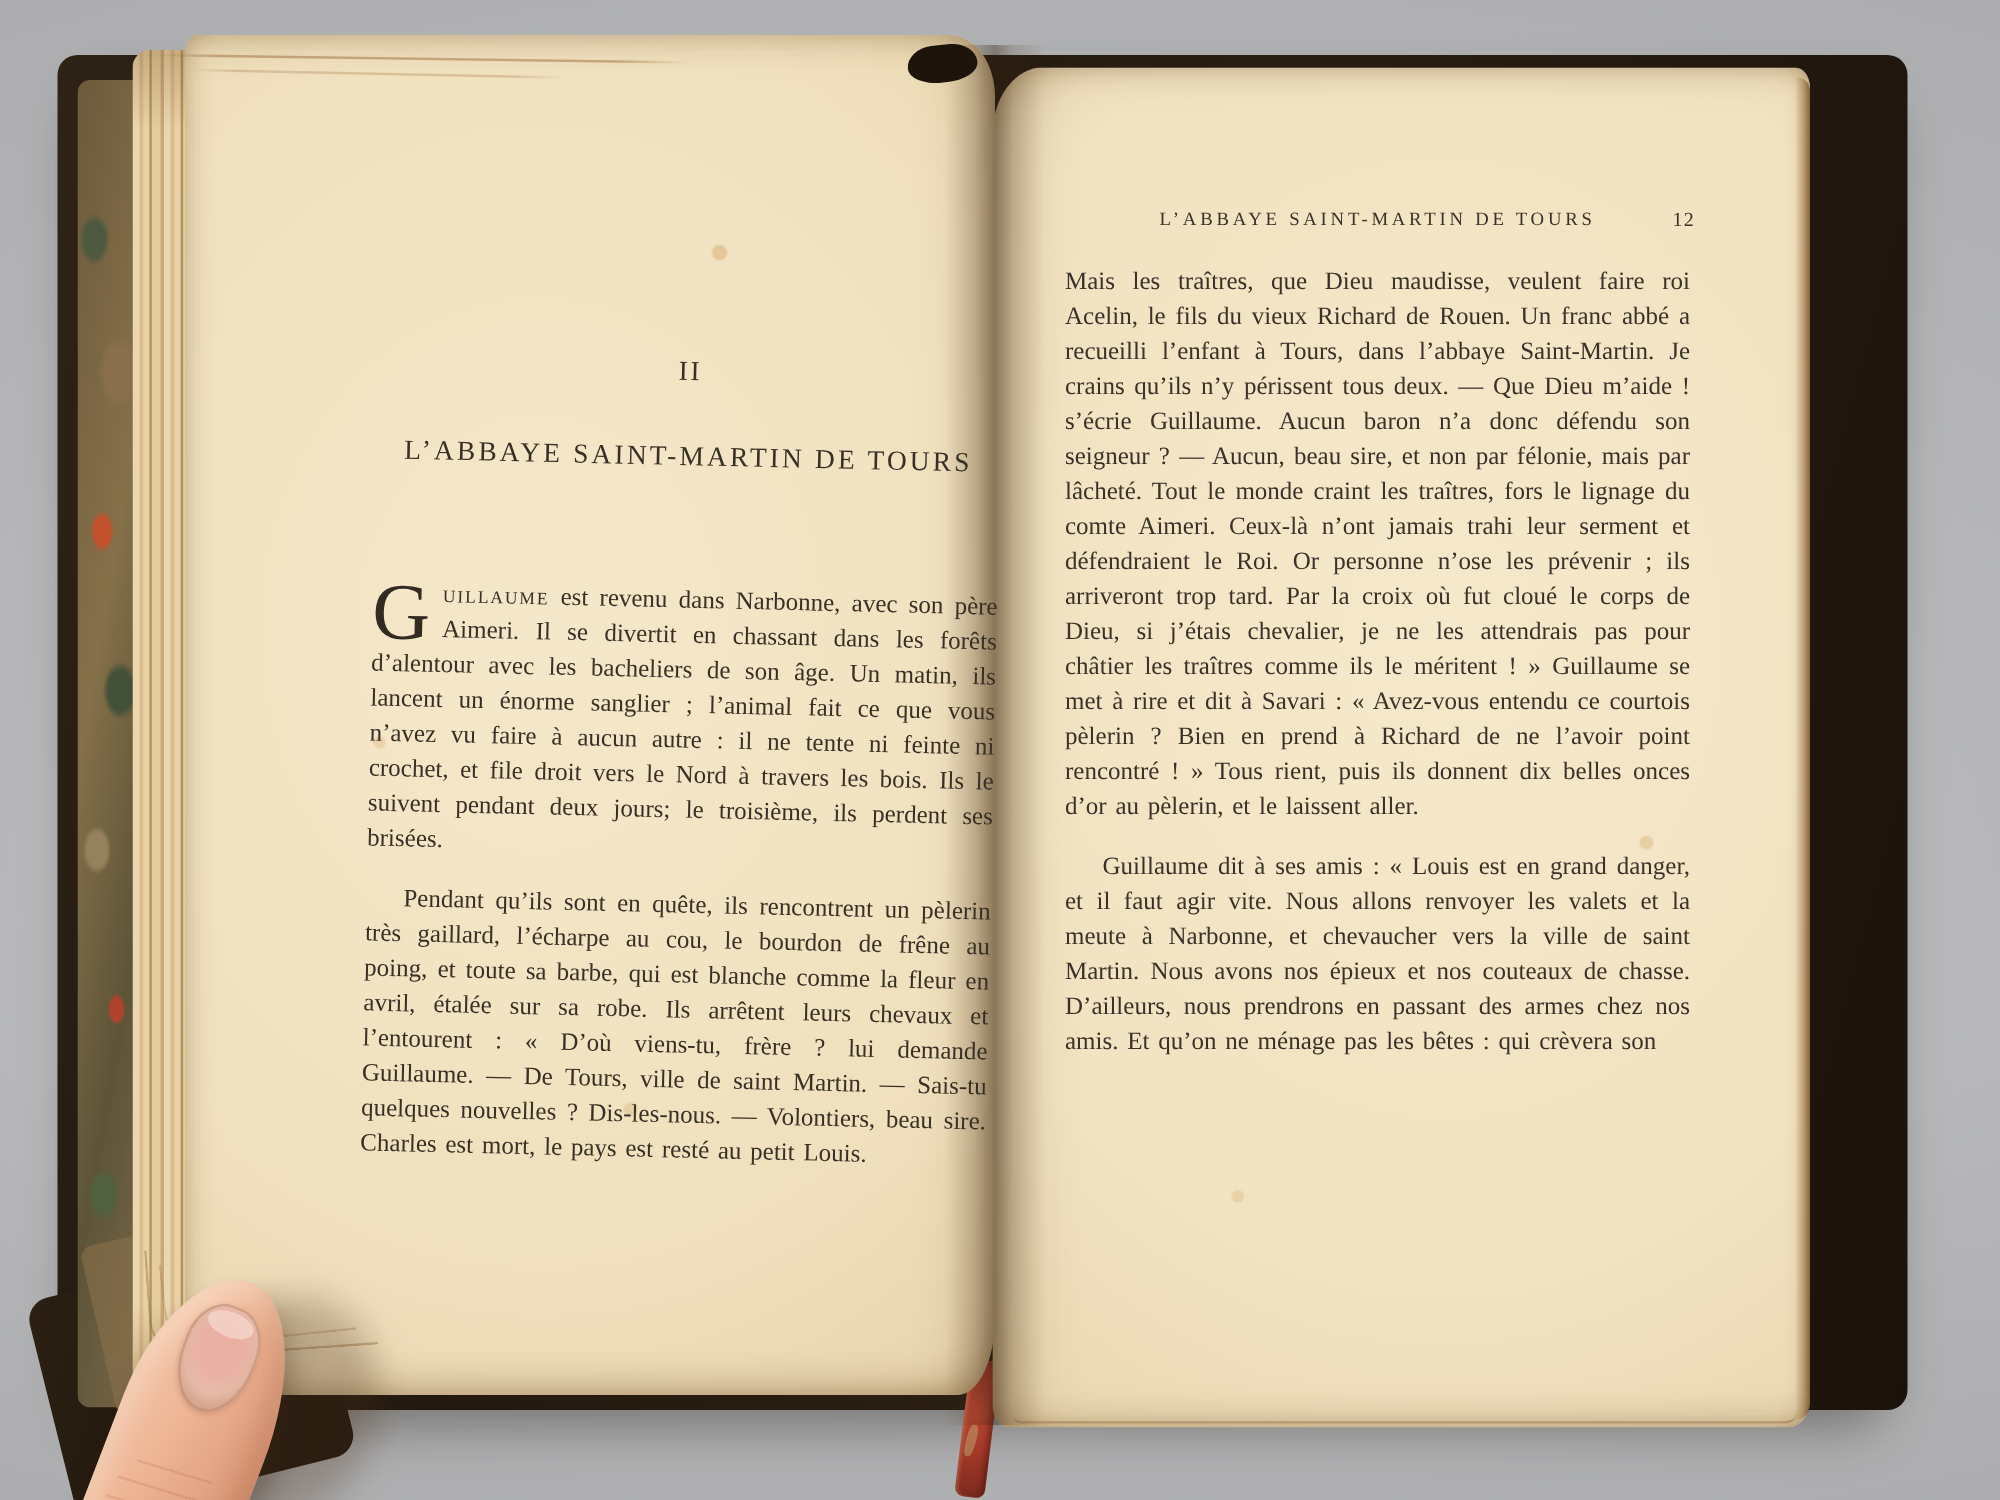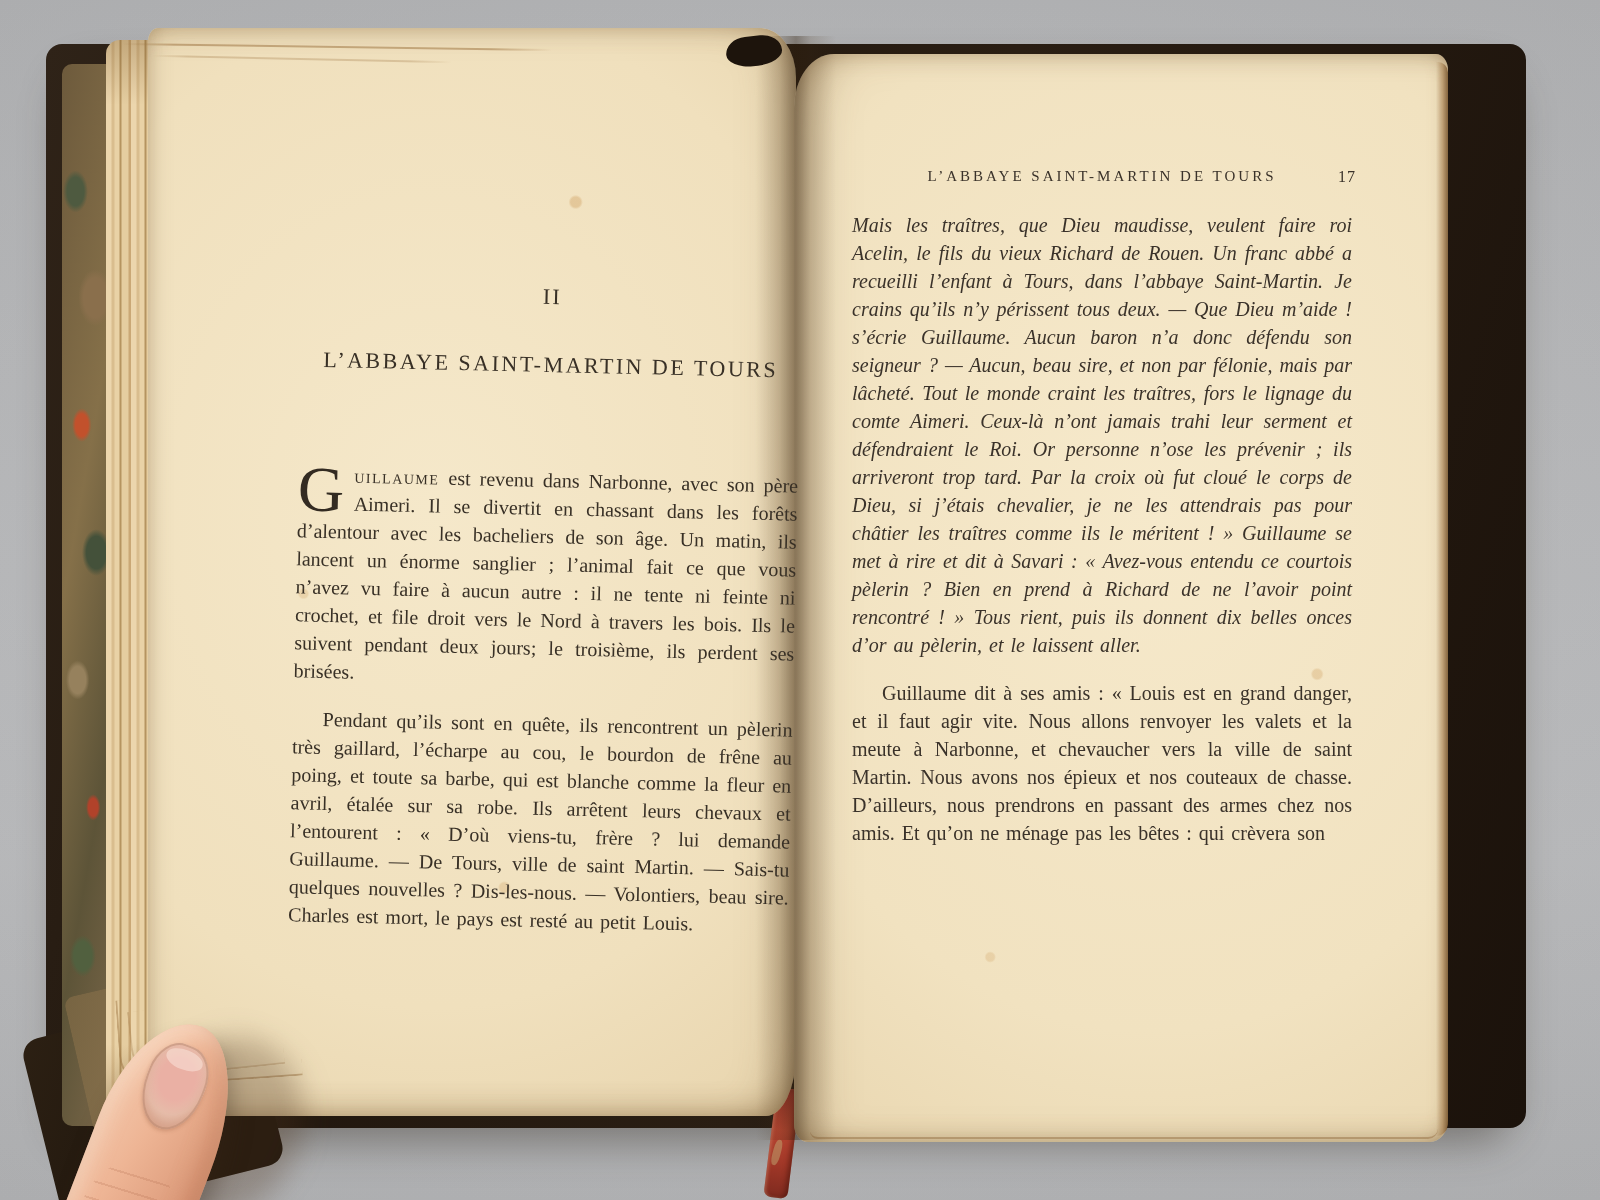--- a/index.html
+++ b/index.html
@@ -89,21 +89,21 @@
   .right-text{position:absolute;left:852px;top:168px;width:500px;z-index:10;color:#3a322a;}
   .chapter-number{text-align:center;font-size:22px;letter-spacing:2px;}
   .chapter-title{text-align:center;font-size:22px;letter-spacing:2.5px;margin-top:42px;white-space:nowrap;}
   .body-par{font-size:20px;line-height:28px;text-align:justify;word-spacing:2px;}
   .left-text .p1{margin-top:88px;}
   .p2{text-indent:30px;}
   .dropcap{float:left;font-size:64px;line-height:50px;padding:4px 10px 0 0;color:#332b22;}
   .smallcaps{font-variant:small-caps;letter-spacing:1.5px;}
   .header-row{position:relative;text-align:center;font-size:15px;letter-spacing:3px;}
   .page-num{position:absolute;right:-4px;top:0;font-size:16px;letter-spacing:1px;}
-  .right-text .p1{margin-top:26px;font-style:italic;}
+  .right-text .p1{margin-top:26px;}
   
   .thumb-shadow{position:absolute;left:150px;top:1035px;width:150px;height:185px;z-index:11;
     background:rgba(80,52,30,.30);filter:blur(14px);border-radius:50%;transform:rotate(24deg);}
   .thumb{position:absolute;left:84px;top:1016px;width:124px;height:300px;z-index:12;
     transform:rotate(21deg);border-radius:52% 48% 42% 46% / 40% 44% 28% 30%;
     background:linear-gradient(105deg,#f4c9ad 8%,#eeb595 40%,#dd9c7c 75%,#c9866a 100%);
     box-shadow:inset -10px -14px 24px rgba(165,95,60,.38),
       inset 8px 10px 18px rgba(255,236,216,.5),10px 14px 22px rgba(55,38,24,.35);}
   .thumb::after{content:'';position:absolute;left:12%;right:12%;top:50%;height:42%;
     border-radius:45%;
@@ -140,21 +140,21 @@
   <div class="left-text">
     <div class="chapter-number">II</div>
     <div class="chapter-title">L’ABBAYE SAINT-MARTIN DE TOURS</div>
     <p class="body-par p1"><span class="dropcap">G</span><span class="smallcaps">uillaume</span><span> est revenu dans Narbonne, avec son père Aimeri. Il se divertit en chassant dans les forêts d’alentour avec les bacheliers de son âge. Un matin, ils lancent un énorme sanglier ; l’animal fait ce que vous n’avez vu faire à aucun autre : il ne tente ni feinte ni crochet, et file droit vers le Nord à travers les bois. Ils le suivent pendant deux jours; le troisième, ils perdent ses brisées.</span></p>
     <p class="body-par p2">Pendant qu’ils sont en quête, ils rencontrent un pèlerin très gaillard, l’écharpe au cou, le bourdon de frêne au poing, et toute sa barbe, qui est blanche comme la fleur en avril, étalée sur sa robe. Ils arrêtent leurs chevaux et l’entourent : « D’où viens-tu, frère ? lui demande Guillaume. — De Tours, ville de saint Martin. — Sais-tu quelques nouvelles ? Dis-les-nous. — Volontiers, beau sire. Charles est mort, le pays est resté au petit Louis.</p>
   </div>
 
   <div class="right-text">
     <div class="header-row">
       <span>L’ABBAYE SAINT-MARTIN DE TOURS</span>
-      <span class="page-num">17</span>
+      <span class="page-num">12</span>
     </div>
     <p class="body-par p1">Mais les traîtres, que Dieu maudisse, veulent faire roi Acelin, le fils du vieux Richard de Rouen. Un franc abbé a recueilli l’enfant à Tours, dans l’abbaye Saint-Martin. Je crains qu’ils n’y périssent tous deux. — Que Dieu m’aide ! s’écrie Guillaume. Aucun baron n’a donc défendu son seigneur ? — Aucun, beau sire, et non par félonie, mais par lâcheté. Tout le monde craint les traîtres, fors le lignage du comte Aimeri. Ceux-là n’ont jamais trahi leur serment et défendraient le Roi. Or personne n’ose les prévenir ; ils arriveront trop tard. Par la croix où fut cloué le corps de Dieu, si j’étais chevalier, je ne les attendrais pas pour châtier les traîtres comme ils le méritent ! » Guillaume se met à rire et dit à Savari : « Avez-vous entendu ce courtois pèlerin ? Bien en prend à Richard de ne l’avoir point rencontré ! » Tous rient, puis ils donnent dix belles onces d’or au pèlerin, et le laissent aller.</p>
     <p class="body-par p2">Guillaume dit à ses amis : « Louis est en grand danger, et il faut agir vite. Nous allons renvoyer les valets et la meute à Narbonne, et chevaucher vers la ville de saint Martin. Nous avons nos épieux et nos couteaux de chasse. D’ailleurs, nous prendrons en passant des armes chez nos amis. Et qu’on ne ménage pas les bêtes : qui crèvera son</p>
   </div>
 
   <div class="thumb-shadow"></div>
   <div class="thumb">
     <div class="thumb-nail"></div>
   </div>
 </div>

